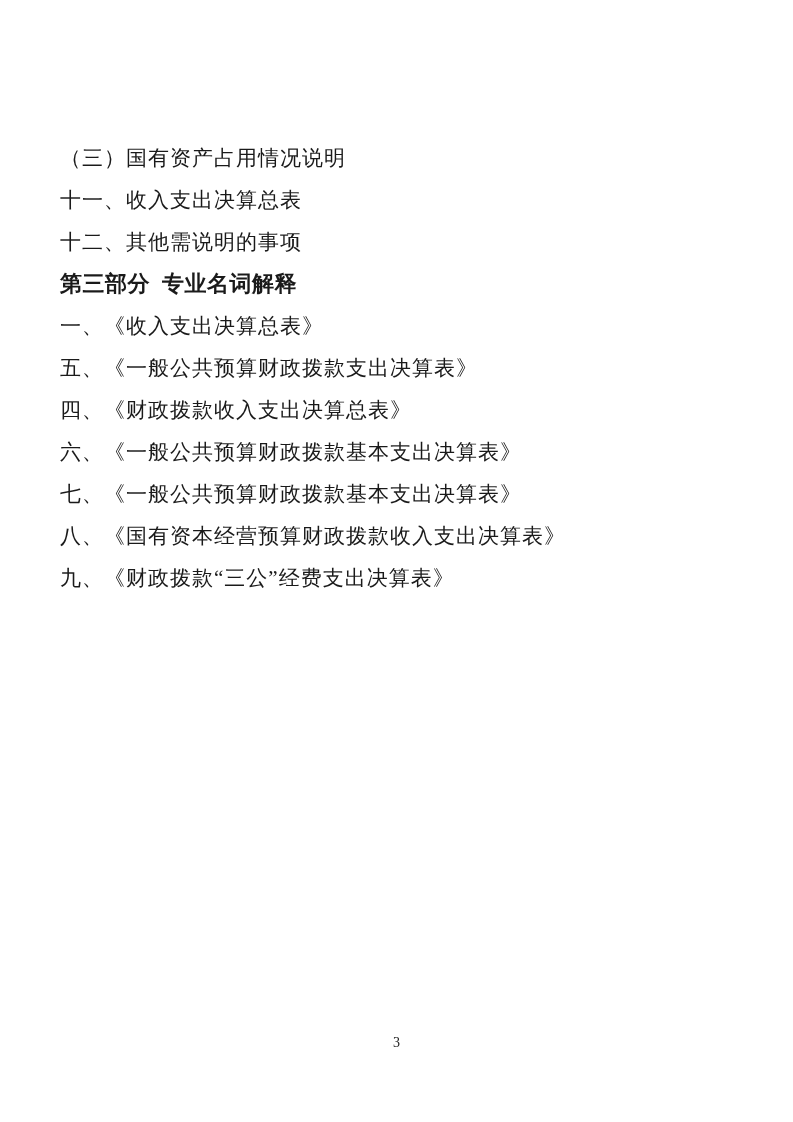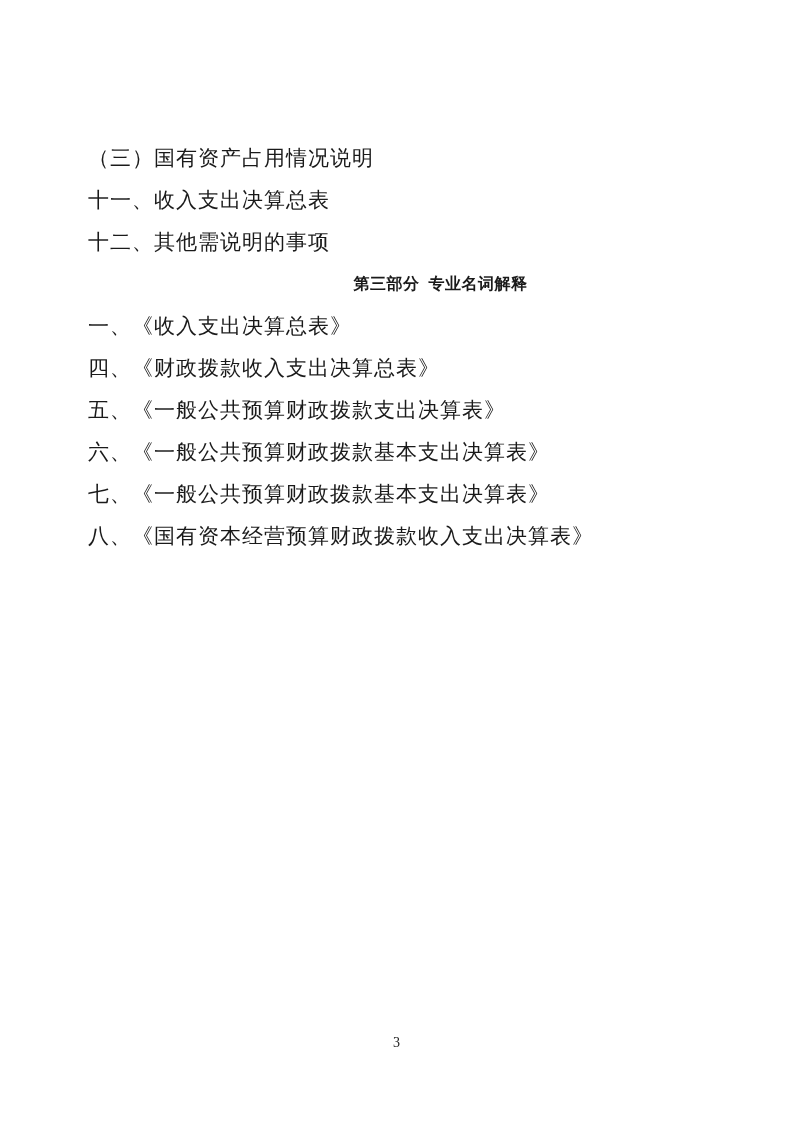--- a/index.html
+++ b/index.html
@@ -17,32 +17,31 @@
     color: #1a1a1a;
   }
   .content {
     position: absolute;
     top: 137px;
     left: 0;
     right: 0;
   }
   .line {
     margin: 0;
-    padding-left: 88px;
+    padding-left: 60px;
     font-size: 21px;
     line-height: 42px;
     letter-spacing: 1px;
     white-space: pre;
     color: #1a1a1a;
   }
   .line.heading {
     font-weight: 700;
-    font-size: 16px;
+    font-size: 22px;
     letter-spacing: 0.5px;
-    text-align: center;
   }
   .line.item {
   }
   .page-number {
     position: absolute;
     top: 1033px;
     left: 0;
     width: 100%;
     text-align: center;
     font-size: 14px;
@@ -54,20 +53,21 @@
 <body>
 
 <div class="page">
   <main class="content">
 
   <p class="line sub">（三）国有资产占用情况说明</p>
       <p class="line body">十一、收入支出决算总表</p>
       <p class="line body">十二、其他需说明的事项</p>
       <p class="line heading">第三部分  专业名词解释</p>
       <p class="line item">一、《收入支出决算总表》</p>
+      <p class="line item">五、《一般公共预算财政拨款支出决算表》</p>
       <p class="line item">四、《财政拨款收入支出决算总表》</p>
-      <p class="line item">五、《一般公共预算财政拨款支出决算表》</p>
       <p class="line item">六、《一般公共预算财政拨款基本支出决算表》</p>
       <p class="line item">七、《一般公共预算财政拨款基本支出决算表》</p>
       <p class="line item">八、《国有资本经营预算财政拨款收入支出决算表》</p>
+      <p class="line item">九、《财政拨款“三公”经费支出决算表》</p>
     </main>
   <div class="page-number">3</div>
 </div>
 
 </body></html>

